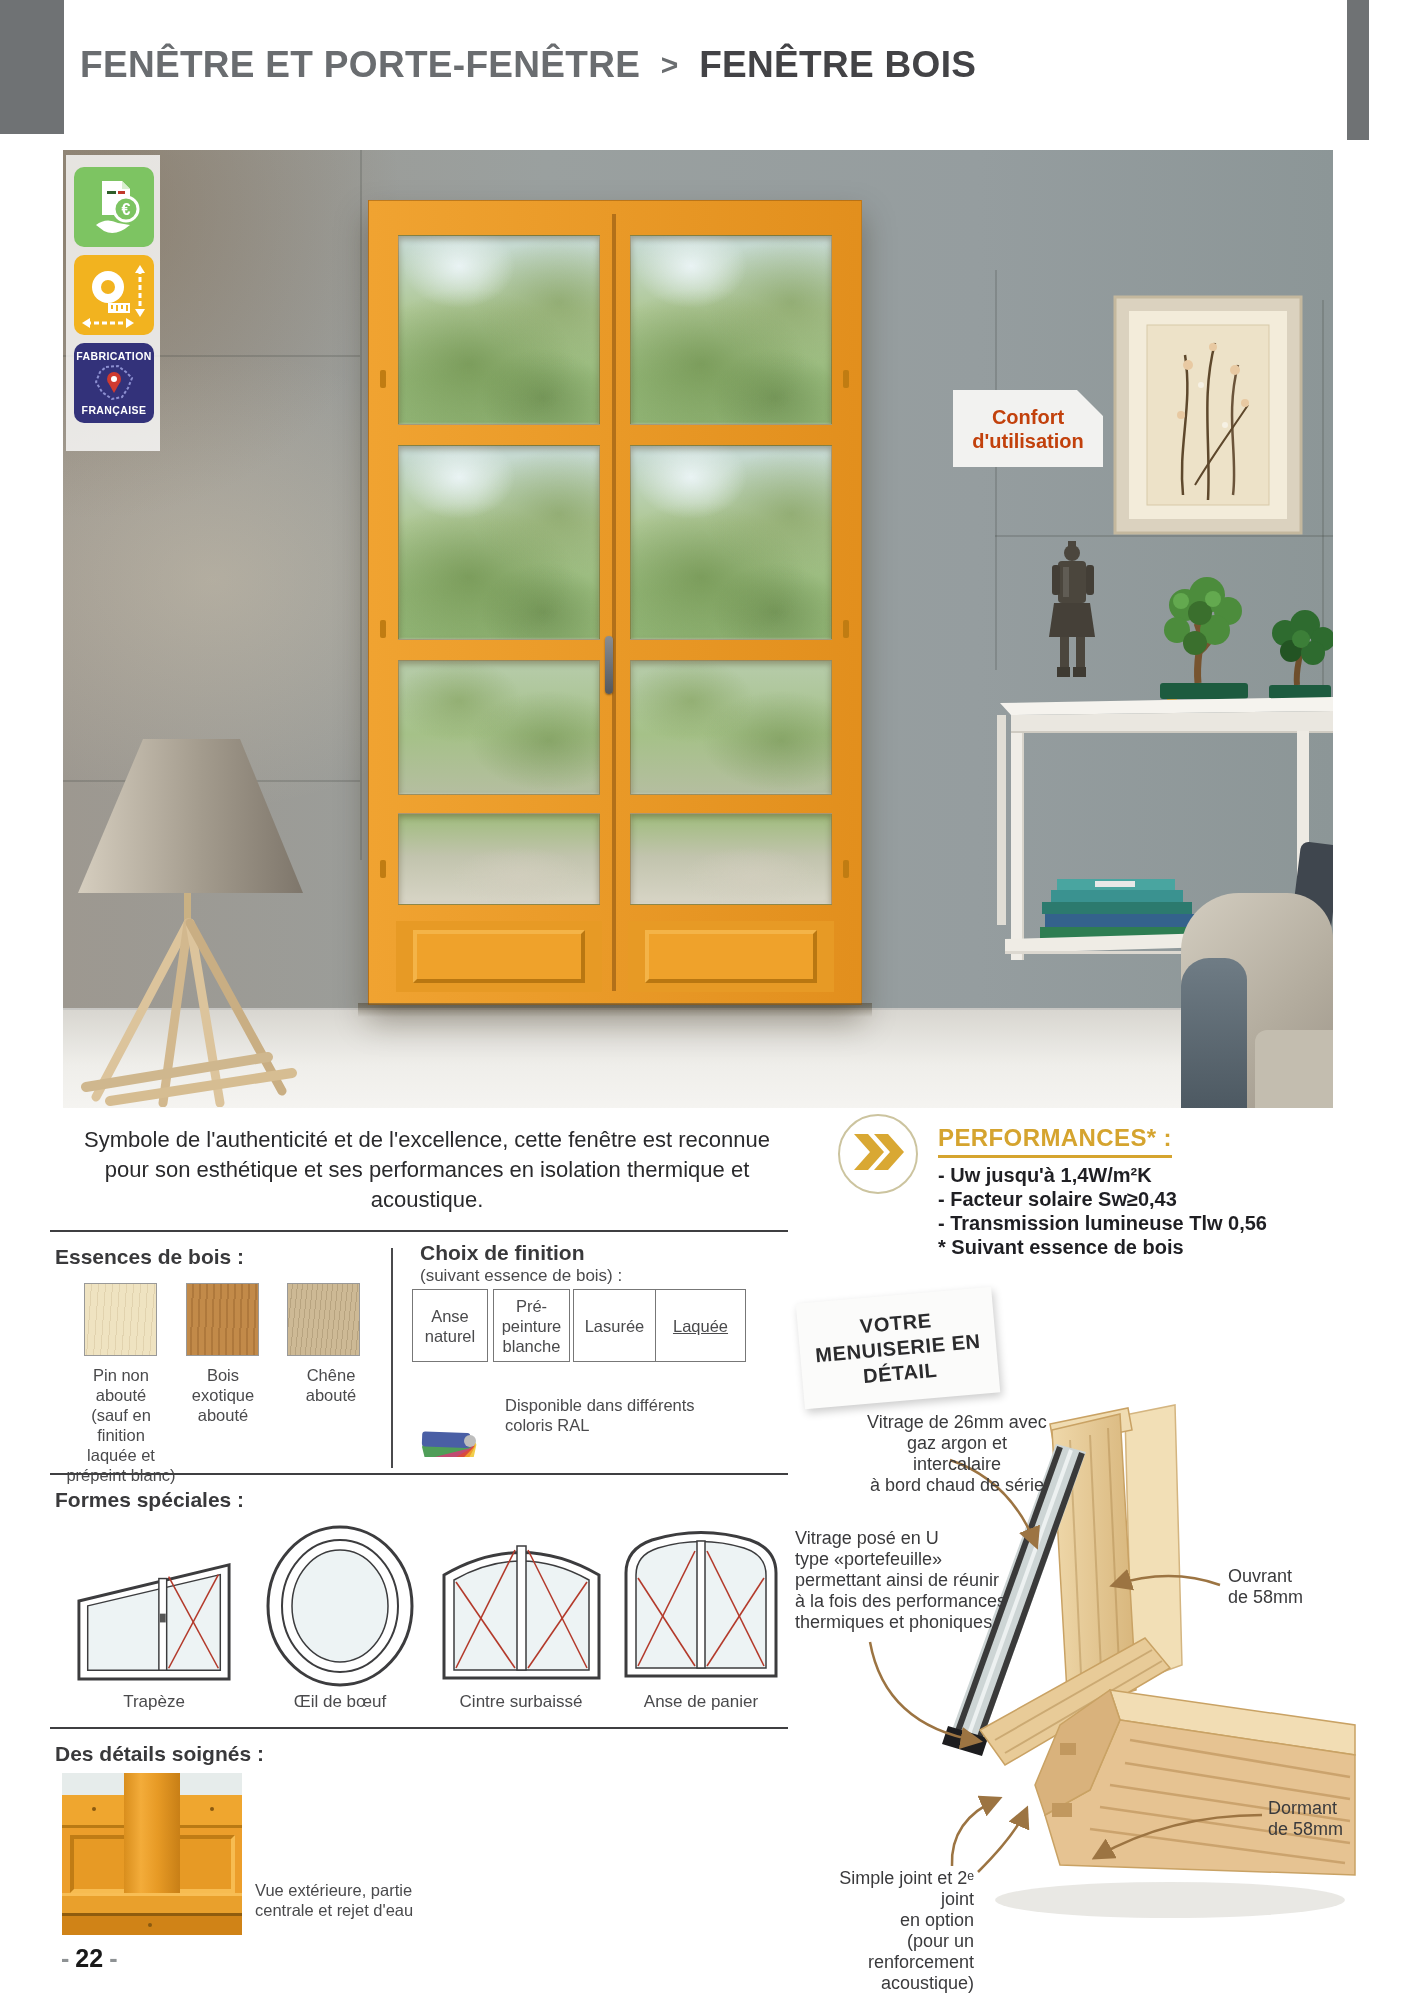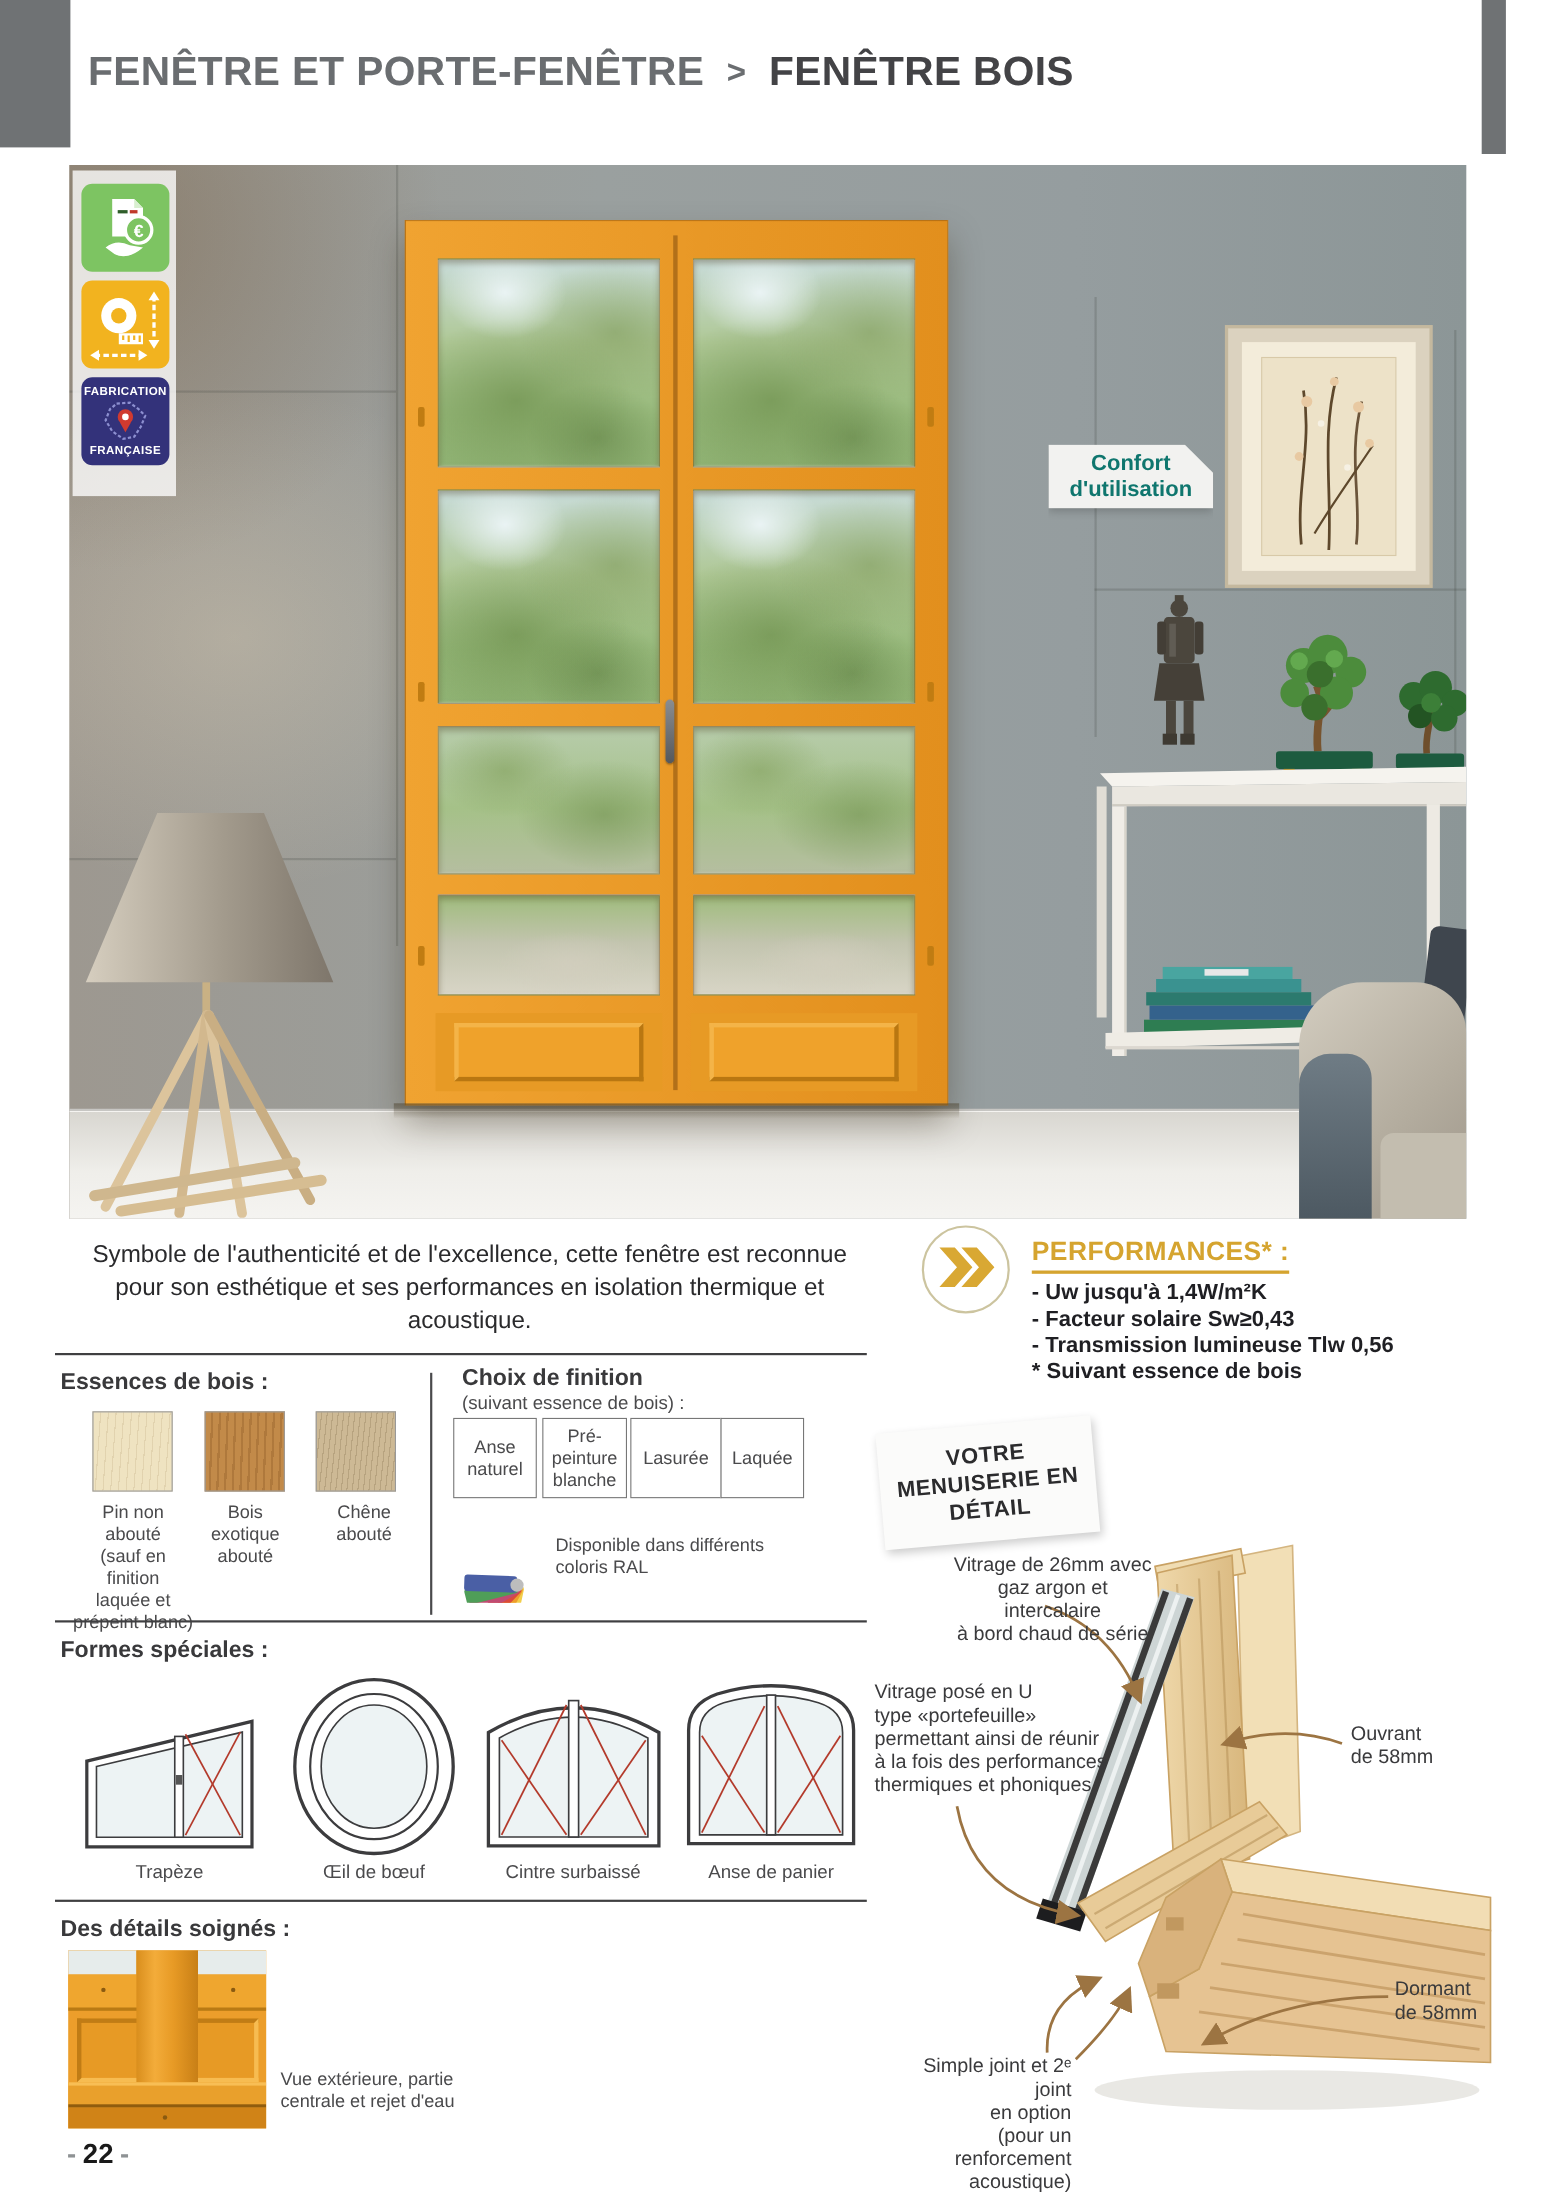--- a/index.html
+++ b/index.html
@@ -58,24 +58,24 @@
       linear-gradient(180deg,#9FBC7C 0%,#C2C4AE 48%,#D8D5C6 100%);}
   .panel{margin:0 13px;background:#E79A25;position:relative;}
   .panel::before{content:"";position:absolute;inset:9px 17px;background:#EFA22B;
     border-style:solid;border-width:4px;border-color:#F4B448 #B97711 #B97711 #F4B448;}
   .center-line{left:549px;top:64px;width:4px;height:777px;background:rgba(110,62,8,.45);}
   .handle{left:542px;top:486px;width:8px;height:58px;border-radius:4px;background:linear-gradient(#8A8D91,#55585C);box-shadow:0 1px 2px rgba(0,0,0,.4);}
   .hinge{width:6px;height:18px;border-radius:2px;background:#C07C12;}
   .door-shadow{left:295px;top:853px;width:514px;height:14px;background:linear-gradient(rgba(80,70,50,.55),rgba(80,70,50,0));}
 
   
-  .comfort{left:890px;top:254px;width:150px;height:58px;background:#F2F2F0;
+  .comfort{left:890px;top:240px;width:150px;height:77px;background:#F2F2F0;
     clip-path:polygon(0 0,124px 0,150px 26px,150px 77px,0 77px);
     display:flex;align-items:center;justify-content:center;text-align:center;
-    font-size:20px;font-weight:800;color:#0f766e;line-height:24px;white-space:pre-line;
+    font-size:20px;font-weight:800;color:#c2410c;line-height:24px;white-space:pre-line;
     box-shadow:0 3px 8px rgba(0,0,0,.2);}
 
   
   .sofa-pillow{left:1230px;top:693px;width:40px;height:135px;background:#3F464E;border-radius:8px;transform:rotate(7deg);}
   .sofa-roll{left:1118px;top:743px;width:152px;height:215px;border-radius:58px 46px 0 0;
     background:linear-gradient(135deg,#D3CDC0 0%,#B3AC9E 60%,#9E968A 100%);}
   .sofa-slate{left:1118px;top:808px;width:66px;height:150px;border-radius:28px 22px 0 0;
     background:linear-gradient(180deg,#6F7C85,#4D5962);}
   .sofa-seat{left:1192px;top:880px;width:78px;height:78px;background:#C3BDAF;border-radius:12px 0 0 0;}
 
@@ -102,21 +102,21 @@
   .sw2{left:186px;background:
     repeating-linear-gradient(92deg, rgba(130,80,30,0) 0 5px, rgba(130,80,30,.3) 5px 7px),#C28A49;}
   .sw3{left:287px;background:
     repeating-linear-gradient(96deg, rgba(150,130,95,0) 0 4px, rgba(150,130,95,.4) 4px 5px),#CDB995;}
   .sw-label{top:1365px;width:110px;text-align:center;}
   .swl1{left:66px;}.swl2{left:168px;}.swl3{left:276px;}
 
   
   .fin-box{top:1289px;height:73px;border:1.5px solid #777;box-sizing:border-box;background:#fff;
     display:flex;align-items:center;justify-content:center;text-align:center;padding:2px;}
-  .fb1{left:412px;width:76px;}.fb2{left:493px;width:77px;}.fb3{left:573px;width:83px;}.fb4{left:655px;width:76px;}
+  .fb1{left:412px;width:76px;}.fb2{left:493px;width:77px;}.fb3{left:573px;width:83px;}.fb4{left:655px;width:91px;text-decoration:underline;}
   .ral-note{left:505px;top:1395px;width:240px;}
 
   
   .forme-label{top:1692px;width:170px;text-align:center;font-size:17px;color:#4A4A4C;}
 
   
   .detail-img{left:62px;top:1773px;width:180px;height:162px;background:#EC9E2B;overflow:hidden;}
   .d-sky{position:absolute;top:0;height:22px;background:#E6ECEB;}
   .d-rail{position:absolute;left:0;top:22px;width:180px;height:30px;background:#EFA62F;border-bottom:3px solid #B97A14;}
   .d-dot{position:absolute;width:4px;height:4px;border-radius:50%;background:#8A5A10;}

